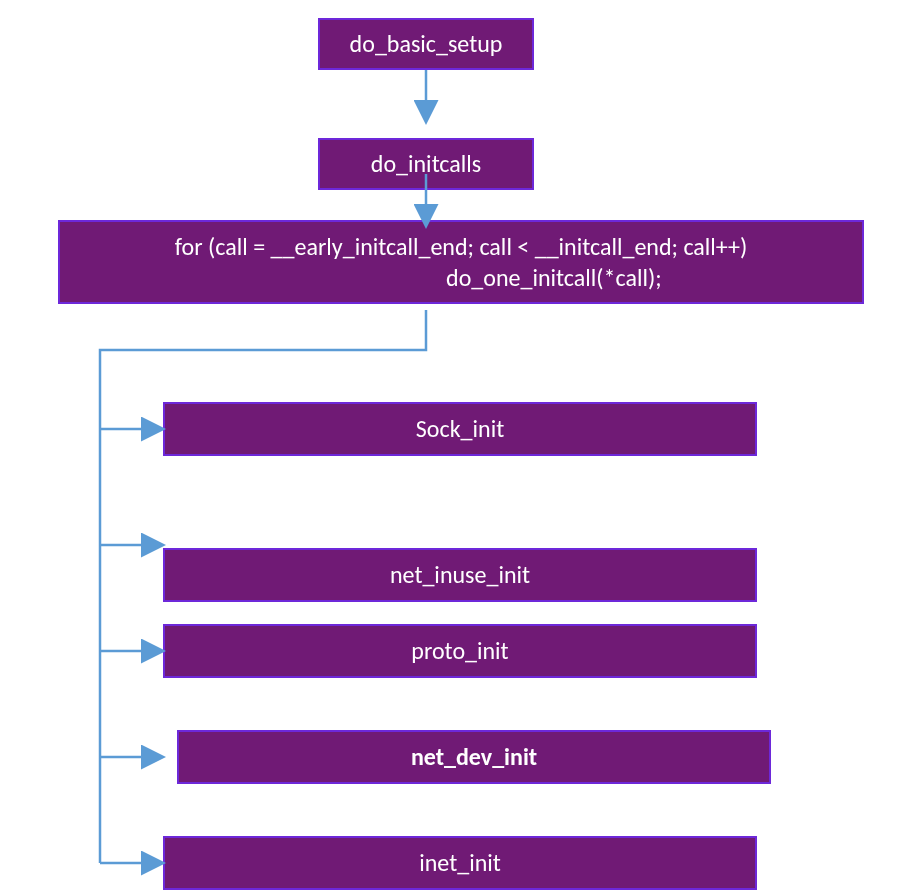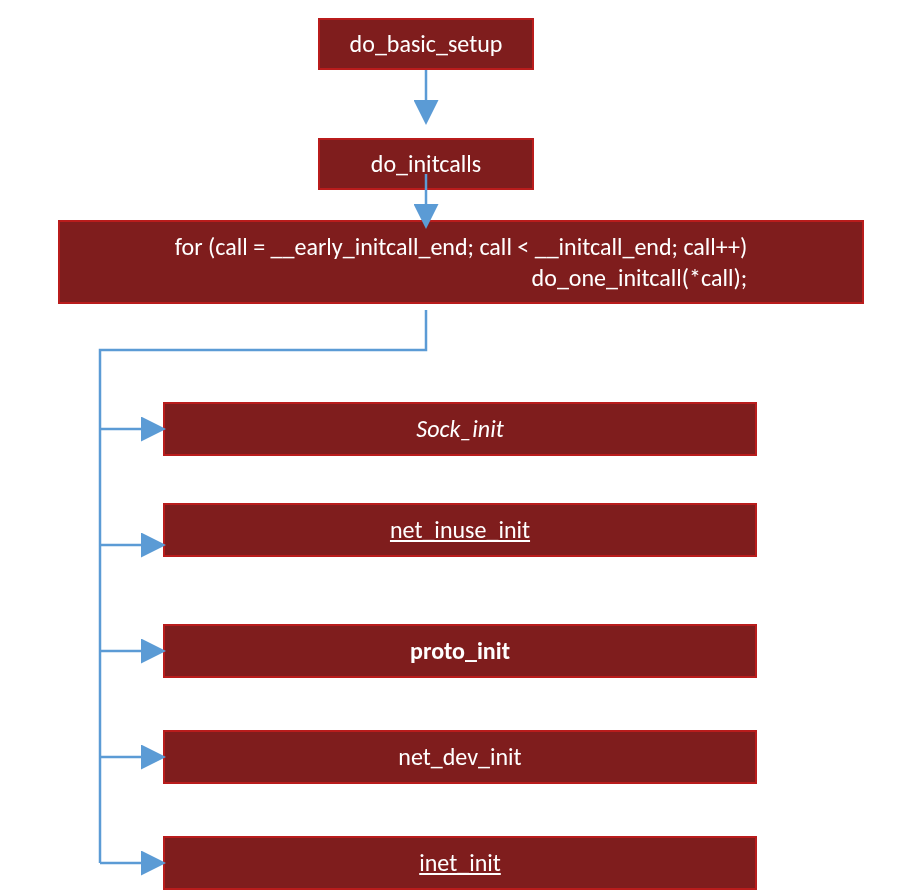--- a/index.html
+++ b/index.html
@@ -5,29 +5,29 @@
   * { box-sizing: border-box; margin: 0; padding: 0; }
   body {
     width: 920px;
     height: 892px;
     background: #ffffff;
     position: relative;
     font-family: "Calibri", "Segoe UI", Arial, sans-serif;
   }
   .box {
     position: absolute;
-    background: #7f1d1d;
-    border: 2px solid #b91c1c;
+    background: #701a75;
+    border: 2px solid #6d28d9;
     color: #ffffff;
     font-size: 24px;
     font-weight: 400;
     display: flex;
     align-items: center;
     justify-content: center;
-    text-align: right;
+    text-align: left;
     padding: 8px 12px;
     line-height: 1.3;
   }
   .small-box { width: 216px; height: 52px; }
   .med-box { width: 594px; height: 54px; }
   .wide-box { width: 806px; height: 84px; }
   svg.connector {
     position: absolute;
     overflow: visible;
     pointer-events: none;
@@ -36,29 +36,29 @@
 </head>
 <body>
 
 <div class="box small-box" style="left:318px; top:18px;">do_basic_setup</div>
 
 <div class="box small-box" style="left:318px; top:138px;">do_initcalls</div>
 
 <div class="box wide-box" style="left:58px; top:220px; white-space: pre;">for (call = __early_initcall_end; call &lt; __initcall_end; call++)
                                                   do_one_initcall(*call);</div>
 
-<div class="box med-box" style="left:163px; top:402px;font-style:italic;">Sock_init</div>
+<div class="box med-box" style="left:163px; top:402px;">Sock_init</div>
 
-<div class="box med-box" style="left:163px; top:503px;text-decoration:underline;">net_inuse_init</div>
+<div class="box med-box" style="left:163px; top:548px;">net_inuse_init</div>
 
-<div class="box med-box" style="left:163px; top:624px;font-weight:bold;">proto_init</div>
+<div class="box med-box" style="left:163px; top:624px;">proto_init</div>
 
-<div class="box med-box" style="left:163px; top:730px;">net_dev_init</div>
+<div class="box med-box" style="left:177px; top:730px;font-weight:bold;">net_dev_init</div>
 
-<div class="box med-box" style="left:163px; top:836px;text-decoration:underline;">inet_init</div>
+<div class="box med-box" style="left:163px; top:836px;">inet_init</div>
 
 <svg class="connector" style="left:0; top:0;" width="920" height="892">
   <defs>
     <marker id="arrowhead" markerWidth="10" markerHeight="10" refX="8" refY="5" orient="auto">
       <path d="M0,0 L10,5 L0,10 Z" fill="#5b9bd5"></path>
     </marker>
   </defs>
 
   <line x1="426" y1="70" x2="426" y2="120" stroke="#5b9bd5" stroke-width="2.5" marker-end="url(#arrowhead)"></line>
 

